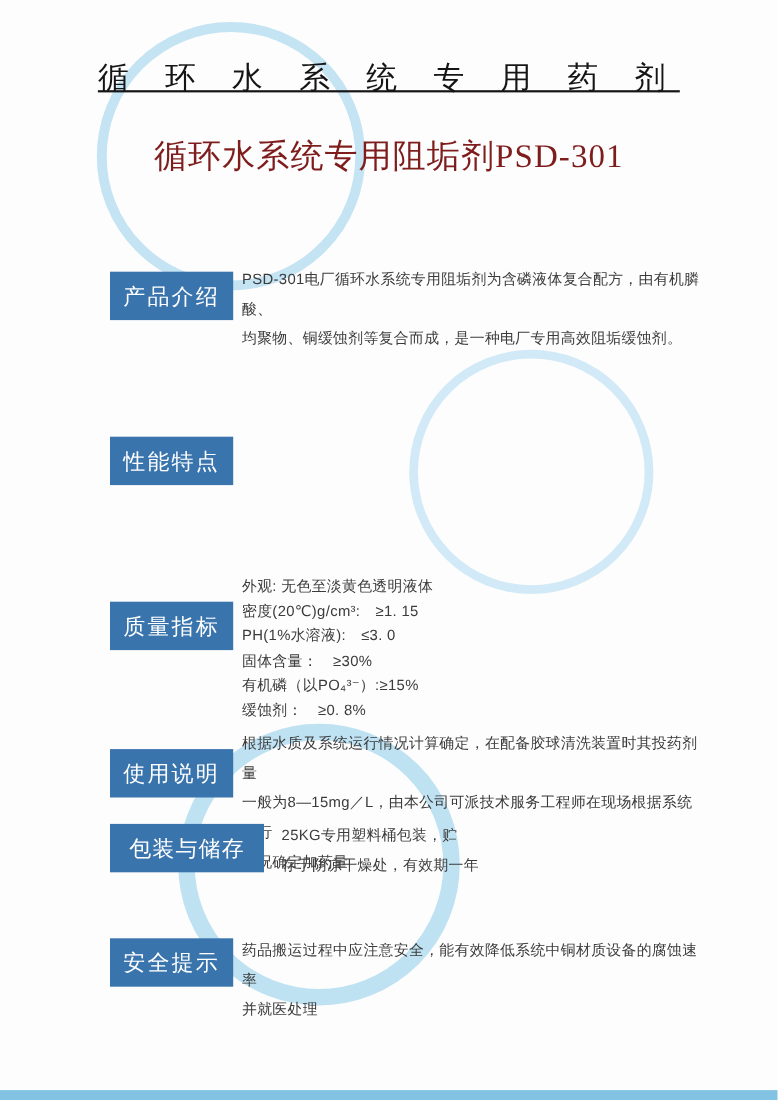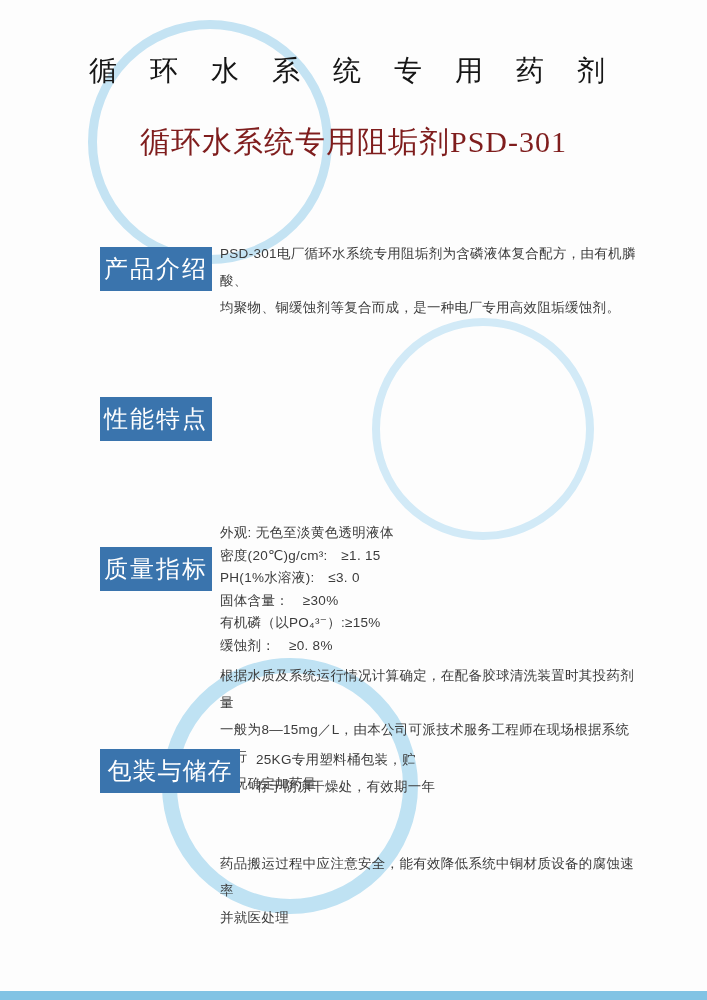--- a/index.html
+++ b/index.html
@@ -14,34 +14,34 @@
   .ring { position:absolute; border-radius:50%; border-style:solid; background:transparent; }
   .ring-top    { left:88px;  top:20px;  width:226px; height:226px; border-width:9px;  border-color:#c4e3f3; }
   .ring-mid    { left:372px; top:318px; width:206px; height:206px; border-width:8px;  border-color:#d2eaf7; }
   .ring-bottom { left:162px; top:658px; width:226px; height:226px; border-width:15px; border-color:#bfe2f3; }
   .footer-bar { position:absolute; left:0; top:991px; width:707px; height:9px; background:#82c3e4; }
 
   .title-main {
     position:absolute; top:52px; left:0; width:100%;
     text-align:center;
     font-family:"Liberation Serif","DejaVu Serif",serif;
-    font-size:28px; letter-spacing:13px; color:#151515;
+    font-size:28px; letter-spacing:13px; color:#151515;text-decoration:underline;
   }
   .title-sub {
     position:absolute; top:122px; left:0; width:100%;
     text-align:center;
     font-family:"Liberation Serif","DejaVu Serif",serif;
     font-size:30px; letter-spacing:1px; color:#7f1d1d;
   }
 
   .sec-label {
     position:absolute; left:100px; width:112px; height:44px;
     background:#3a74ad; color:#ffffff;
     display:flex; align-items:center; justify-content:center;
-    font-size:24px; letter-spacing:2px;
+    font-size:20px; letter-spacing:2px;
     z-index:2;
   }
   .sec-label.wide { width:140px; letter-spacing:1px; }
 
   .sec-content {
     position:absolute; left:220px; width:420px;
     color:#3b3b3b; font-size:13.5px; letter-spacing:0.3px;
     white-space:pre-line;
     z-index:2;
   }
@@ -81,24 +81,26 @@
   <div class="sec-label label-features">性能特点</div>
 
   <div class="sec-label label-quality">质量指标</div>
   <div class="sec-content lh22 content-quality">外观: 无色至淡黄色透明液体
 密度(20℃)g/cm³:　≥1. 15
 PH(1%水溶液):　≤3. 0
 固体含量：　≥30%
 有机磷（以PO₄³⁻）:≥15%
 缓蚀剂：　≥0. 8%</div>
 
+  <div class="sec-label label-usage">使用说明</div>
   <div class="sec-content lh27 content-usage">根据水质及系统运行情况计算确定，在配备胶球清洗装置时其投药剂量
 一般为8—15mg／L，由本公司可派技术服务工程师在现场根据系统运行
 情况确定加药量</div>
 
   <div class="sec-label wide label-packaging">包装与储存</div>
   <div class="sec-content lh27 content-packaging">25KG专用塑料桶包装，贮
 存于阴凉干燥处，有效期一年</div>
 
+  <div class="sec-label label-safety">安全提示</div>
   <div class="sec-content lh27 content-safety">药品搬运过程中应注意安全，能有效降低系统中铜材质设备的腐蚀速率
 并就医处理</div>
 
 </div>
 
 </body></html>

